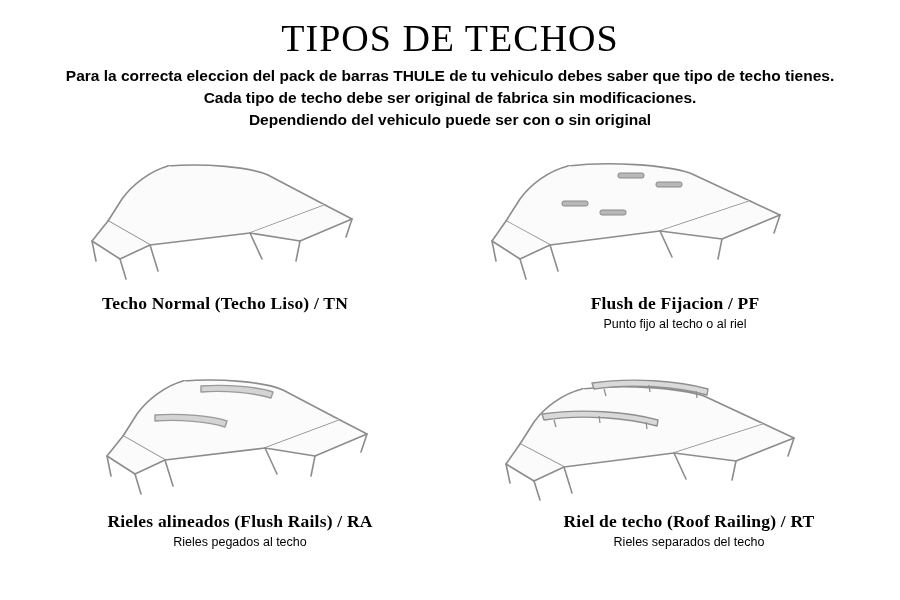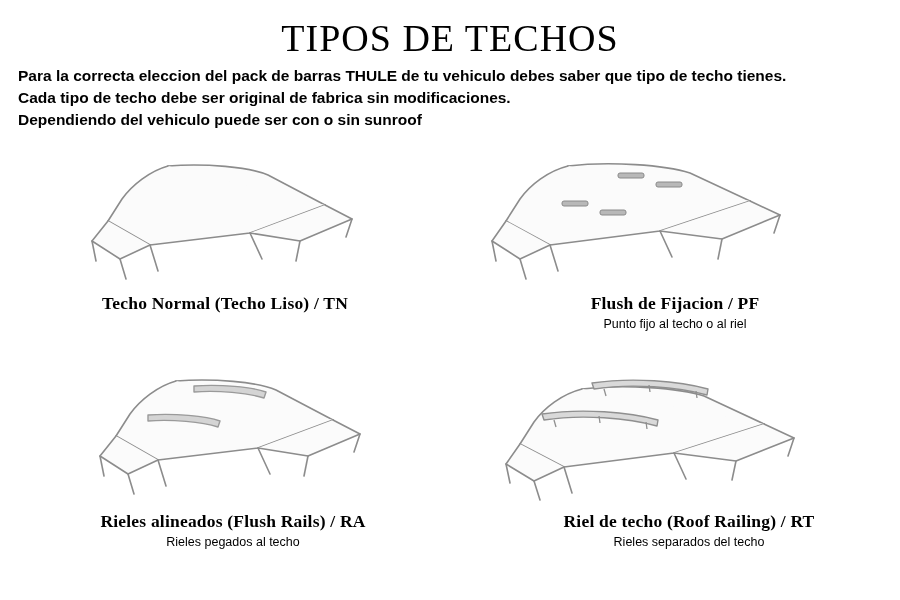--- a/index.html
+++ b/index.html
@@ -22,20 +22,21 @@
   }
   .title {
     text-align: center;
     font-size: 38px;
     font-weight: normal;
     letter-spacing: 1px;
     margin: 16px 0 6px 0;
     font-family: "Liberation Serif", serif;
   }
   .subtitle-block {
+    text-align: center;
     font-size: 15.5px;
     font-weight: bold;
     line-height: 1.35;
     padding: 0 18px;
   }
   .subtitle-block div {
     margin: 1px 0;
   }
   .grid {
     position: relative;
@@ -44,21 +45,21 @@
     margin-top: 10px;
     padding-left: 32px;
   }
   .cell {
     position: absolute;
     width: 450px;
     height: 220px;
   }
   .cell-r0c0 { left: 0px;   top: 0px; }
   .cell-r0c1 { left: 450px; top: 0px; }
-  .cell-r1c0 { left: 8px;   top: 218px; }
+  .cell-r1c0 { left: 15px;   top: 218px; }
   .cell-r1c1 { left: 464px; top: 218px; }
 
   .art {
     position: absolute;
     left: 0;
     top: 0;
     width: 450px;
     height: 160px;
   }
   .labels {
@@ -85,21 +86,21 @@
 </head>
 <body>
 
 <div class="page">
 
   <div class="title">TIPOS DE TECHOS</div>
 
   <div class="subtitle-block">
     <div>Para la correcta eleccion del pack de barras THULE de tu vehiculo debes saber que tipo de techo tienes.</div>
     <div>Cada tipo de techo debe ser original de fabrica sin modificaciones.</div>
-    <div>Dependiendo del vehiculo puede ser con o sin sunroof</div>
+    <div>Dependiendo del vehiculo puede ser con o sin original</div>
   </div>
 
   <div class="grid">
 
     <div class="cell cell-r0c0">
       <div class="art">
         <svg viewBox="0 0 450 160" width="450" height="160" aria-hidden="true">
           <g fill="none" stroke="#8c8c8c" stroke-width="1.6" stroke-linejoin="round" stroke-linecap="round">
             <path d="M168 25 C 205 22, 250 26, 268 34 L 325 64 L 300 74 L 250 92" fill="#fbfbfb"></path>
             <path d="M168 25 C 150 30, 132 44, 122 58 L 108 80 L 150 104 L 250 92 L 325 64" fill="#fbfbfb"></path>

